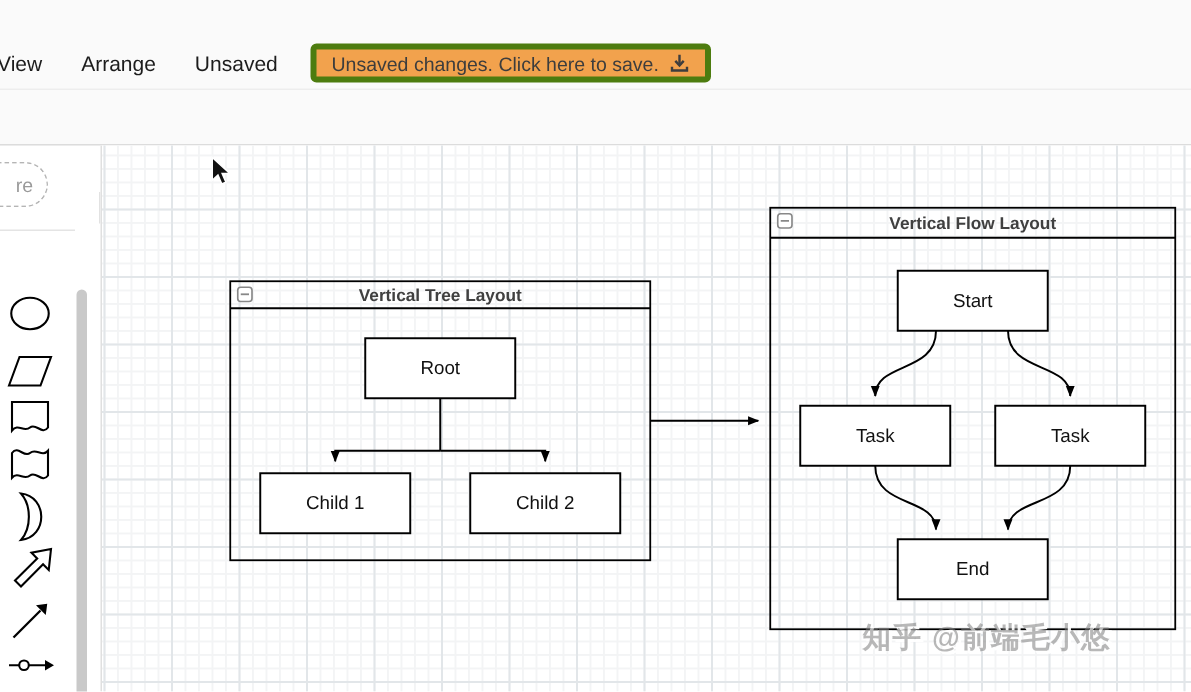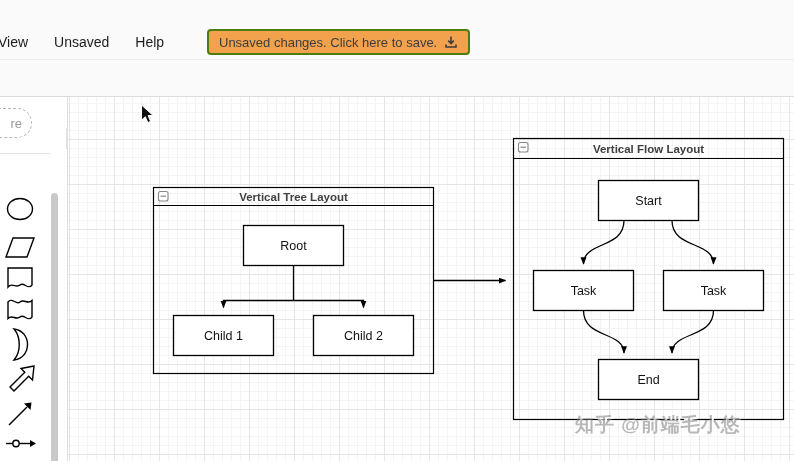--- a/index.html
+++ b/index.html
@@ -5,21 +5,21 @@
   * { margin:0; padding:0; box-sizing:border-box; }
   html,body { width:794px; height:461px; overflow:hidden; }
   body { font-family:"Liberation Sans","DejaVu Sans",sans-serif; background:#fff; position:relative; }
   #app { position:absolute; inset:0; width:794px; height:461px; }
 
   
   .menubar { position:absolute; left:0; top:0; width:794px; height:60px; background:#fafafa; border-bottom:1px solid #ededed; }
   .menu-row { position:absolute; left:-8px; top:30px; display:flex; align-items:center; }
   .menu-item { font-size:14px; color:#1c1c1c; padding:4px 6px; margin-right:14px; white-space:nowrap; cursor:default; }
   .banner { position:absolute; left:207px; top:29px; height:26px; display:flex; align-items:center; gap:7px;
-            background:#f2a24d; border:2px solid #4d7c0f; border-radius:4px; padding:0 10px;
+            background:#f2a24d; border:4px solid #4d7c0f; border-radius:4px; padding:0 10px;
             font-size:13px; color:#3d3d3d; cursor:pointer; }
 
   
   .toolbar { position:absolute; left:0; top:60px; width:794px; height:37px; background:#fafafa; border-bottom:1px solid #dcdcdc; }
   .tb { position:absolute; top:70px; width:18px; height:18px; }
   .tb svg { display:block; }
   .tbsep { position:absolute; top:68px; width:1px; height:21px; background:#e2e2e2; }
   .chev { position:absolute; top:74px; font-size:10px; color:#9a9a9a; line-height:10px; }
   .ic-on  { color:#5a5a5a; }
   .ic-off { color:#cccccc; }
@@ -52,20 +52,21 @@
   .cursor { position:absolute; left:140px; top:104px; pointer-events:none; }
 </style>
 </head>
 <body>
 
 <div id="app">
 
   <div class="menubar">
     <div class="menu-row">
       <span class="menu-item">View</span>
+      <span class="menu-item">Arrange</span>
       <span class="menu-item">Unsaved</span>
       <span class="menu-item">Help</span>
     </div>
     <div class="banner">
       <span>Unsaved changes. Click here to save.</span>
       <span style="display:flex">
         <svg width="14" height="14" viewBox="0 0 14 14" fill="none" stroke="#3d3d3d" stroke-width="1.6">
           <path d="M7 1.5 V8"></path>
             <path d="M4.2 5.6 L7 8.6 L9.8 5.6"></path>
             <path d="M2 9.5 V12 H12 V9.5"></path>

